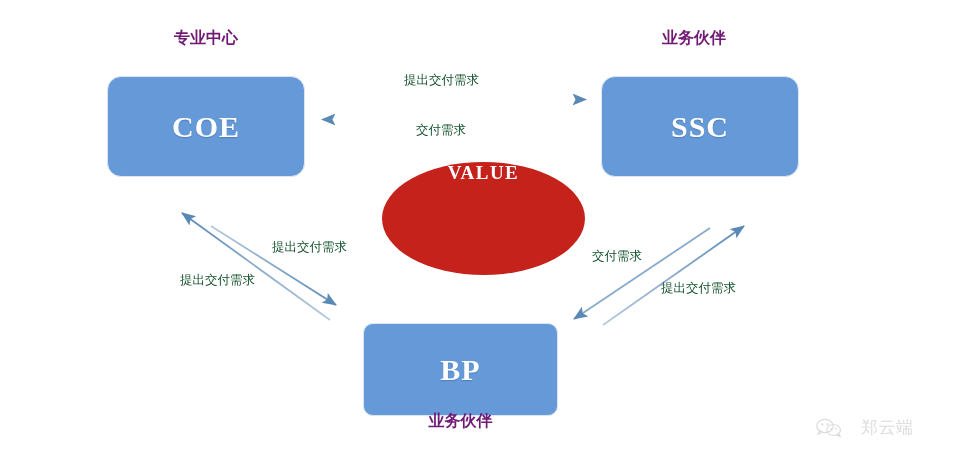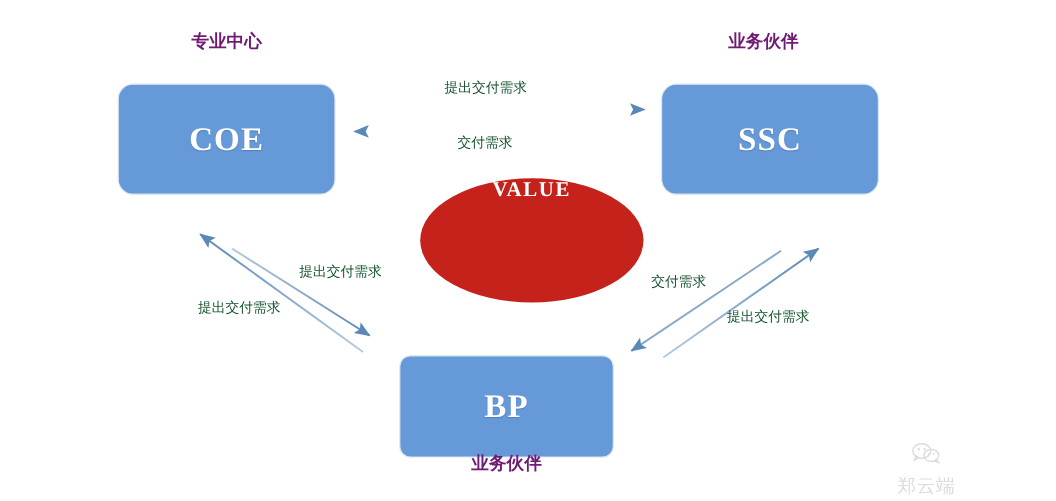--- a/index.html
+++ b/index.html
@@ -86,26 +86,25 @@
   #lbl-coe-ssc-top { left: 404px; top: 72px; }
   #lbl-ssc-coe-bot { left: 416px; top: 122px; }
   #lbl-bp-coe      { left: 180px; top: 272px; }
   #lbl-coe-bp      { left: 272px; top: 239px; }
   #lbl-ssc-bp      { left: 592px; top: 248px; }
   #lbl-bp-ssc      { left: 661px; top: 280px; }
 
   .watermark {
     position: absolute;
     left: 816px;
-    top: 402px;
+    top: 416px;
     display: flex;
     align-items: center;
-    gap: 8px;
+    gap: 19px;
     opacity: 0.30;
-    flex-direction: column;
   }
   .watermark .wm-text {
     font-family: "DejaVu Sans", "Liberation Sans", sans-serif;
     font-size: 17px;
     color: #8a8a8a;
     letter-spacing: 0.5px;
   }
 </style>
 </head>
 <body>

